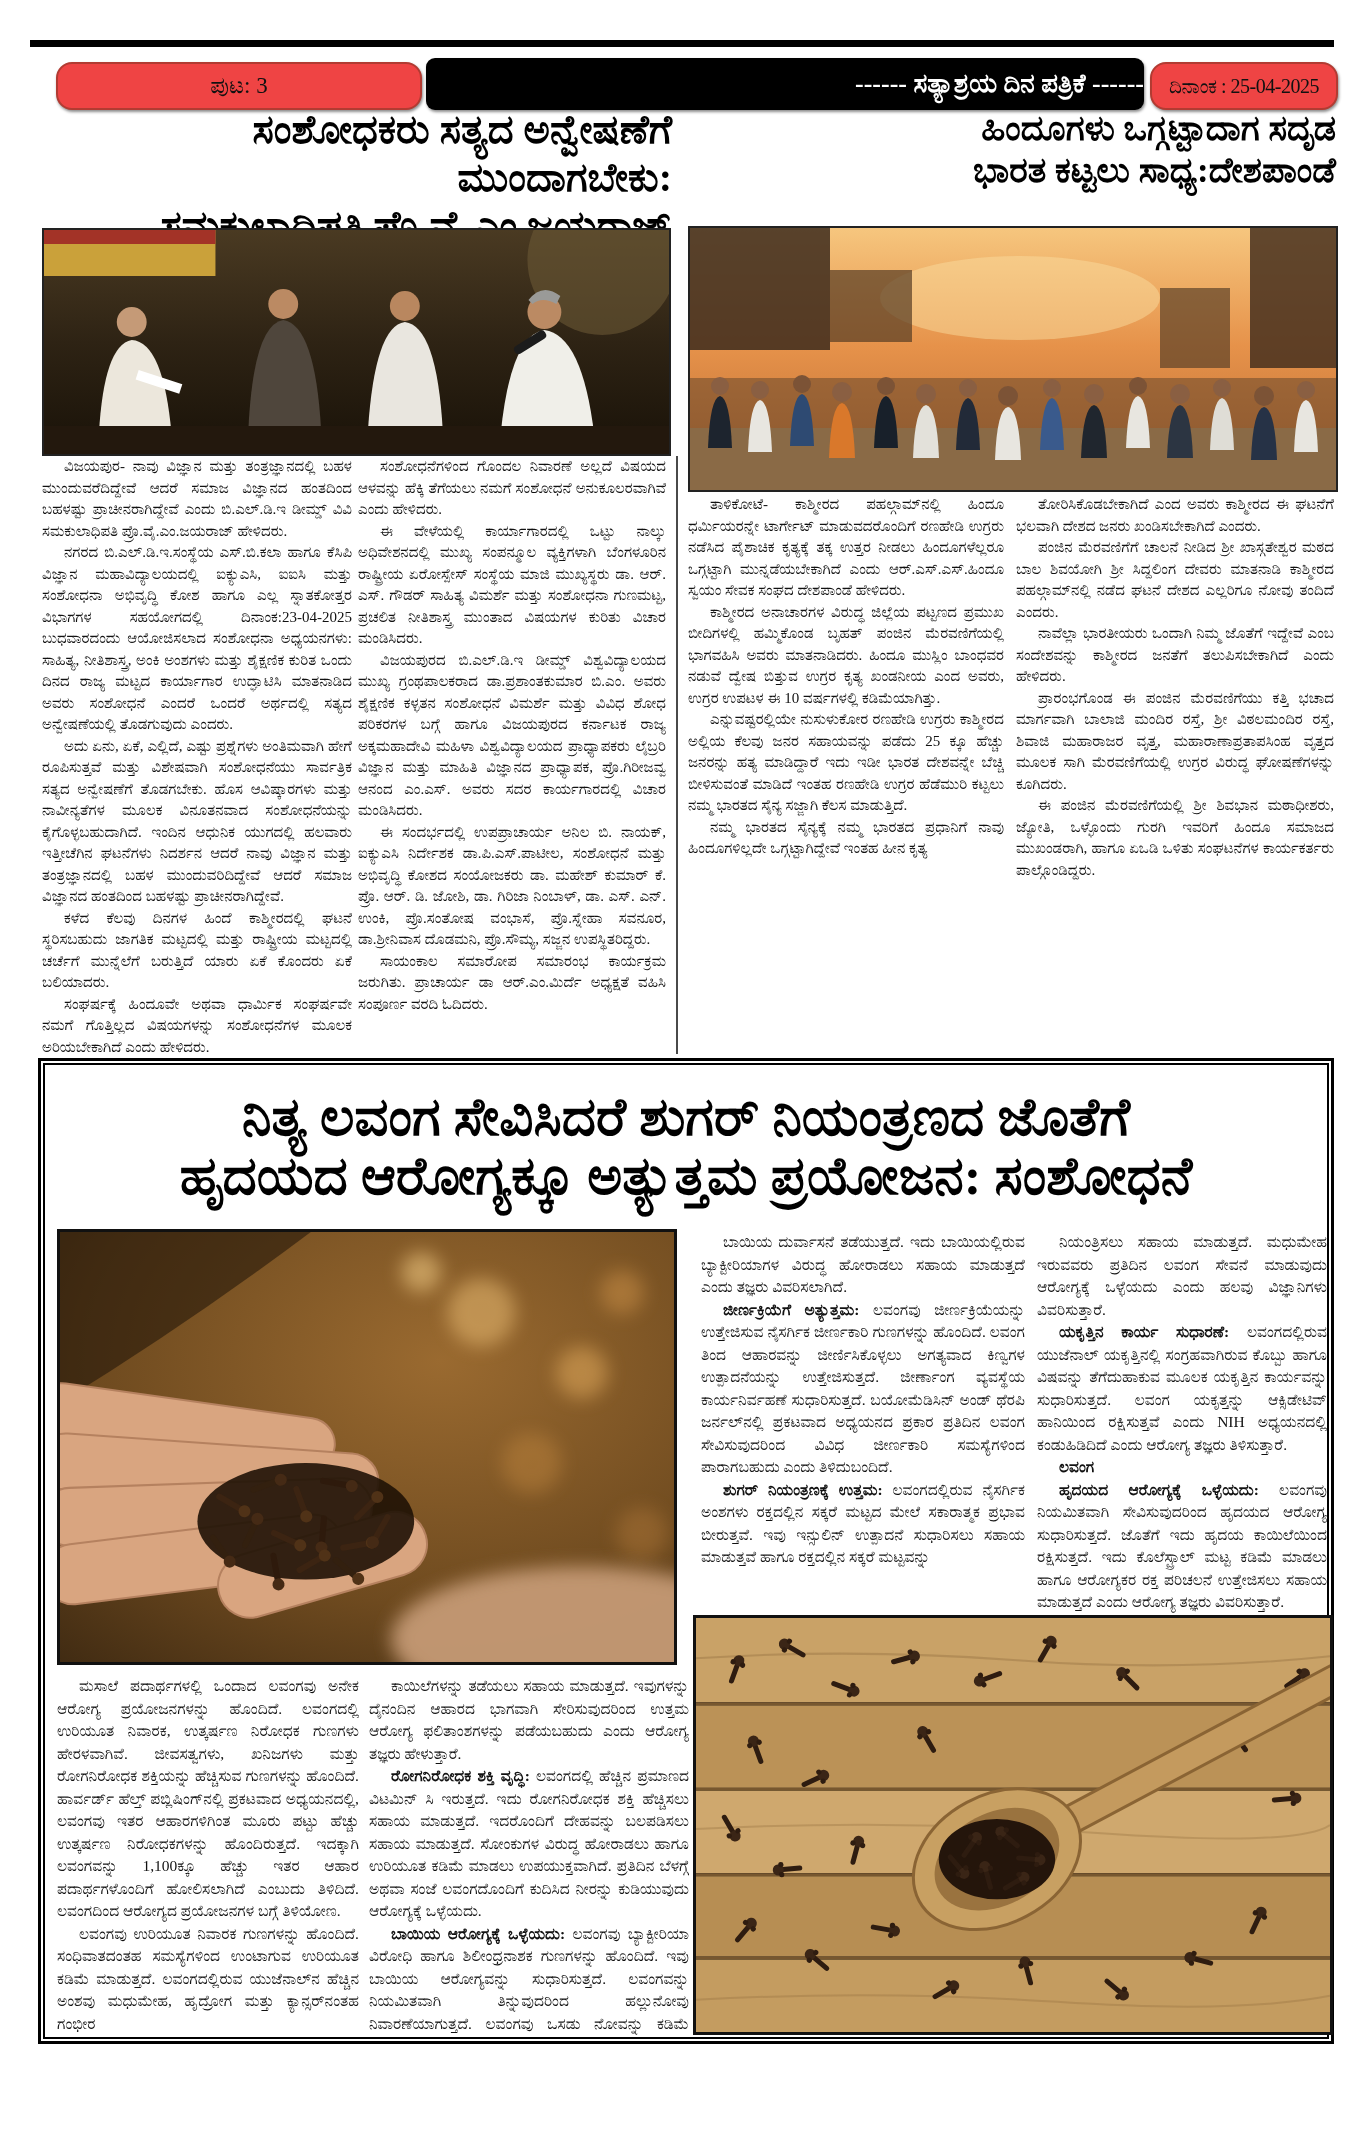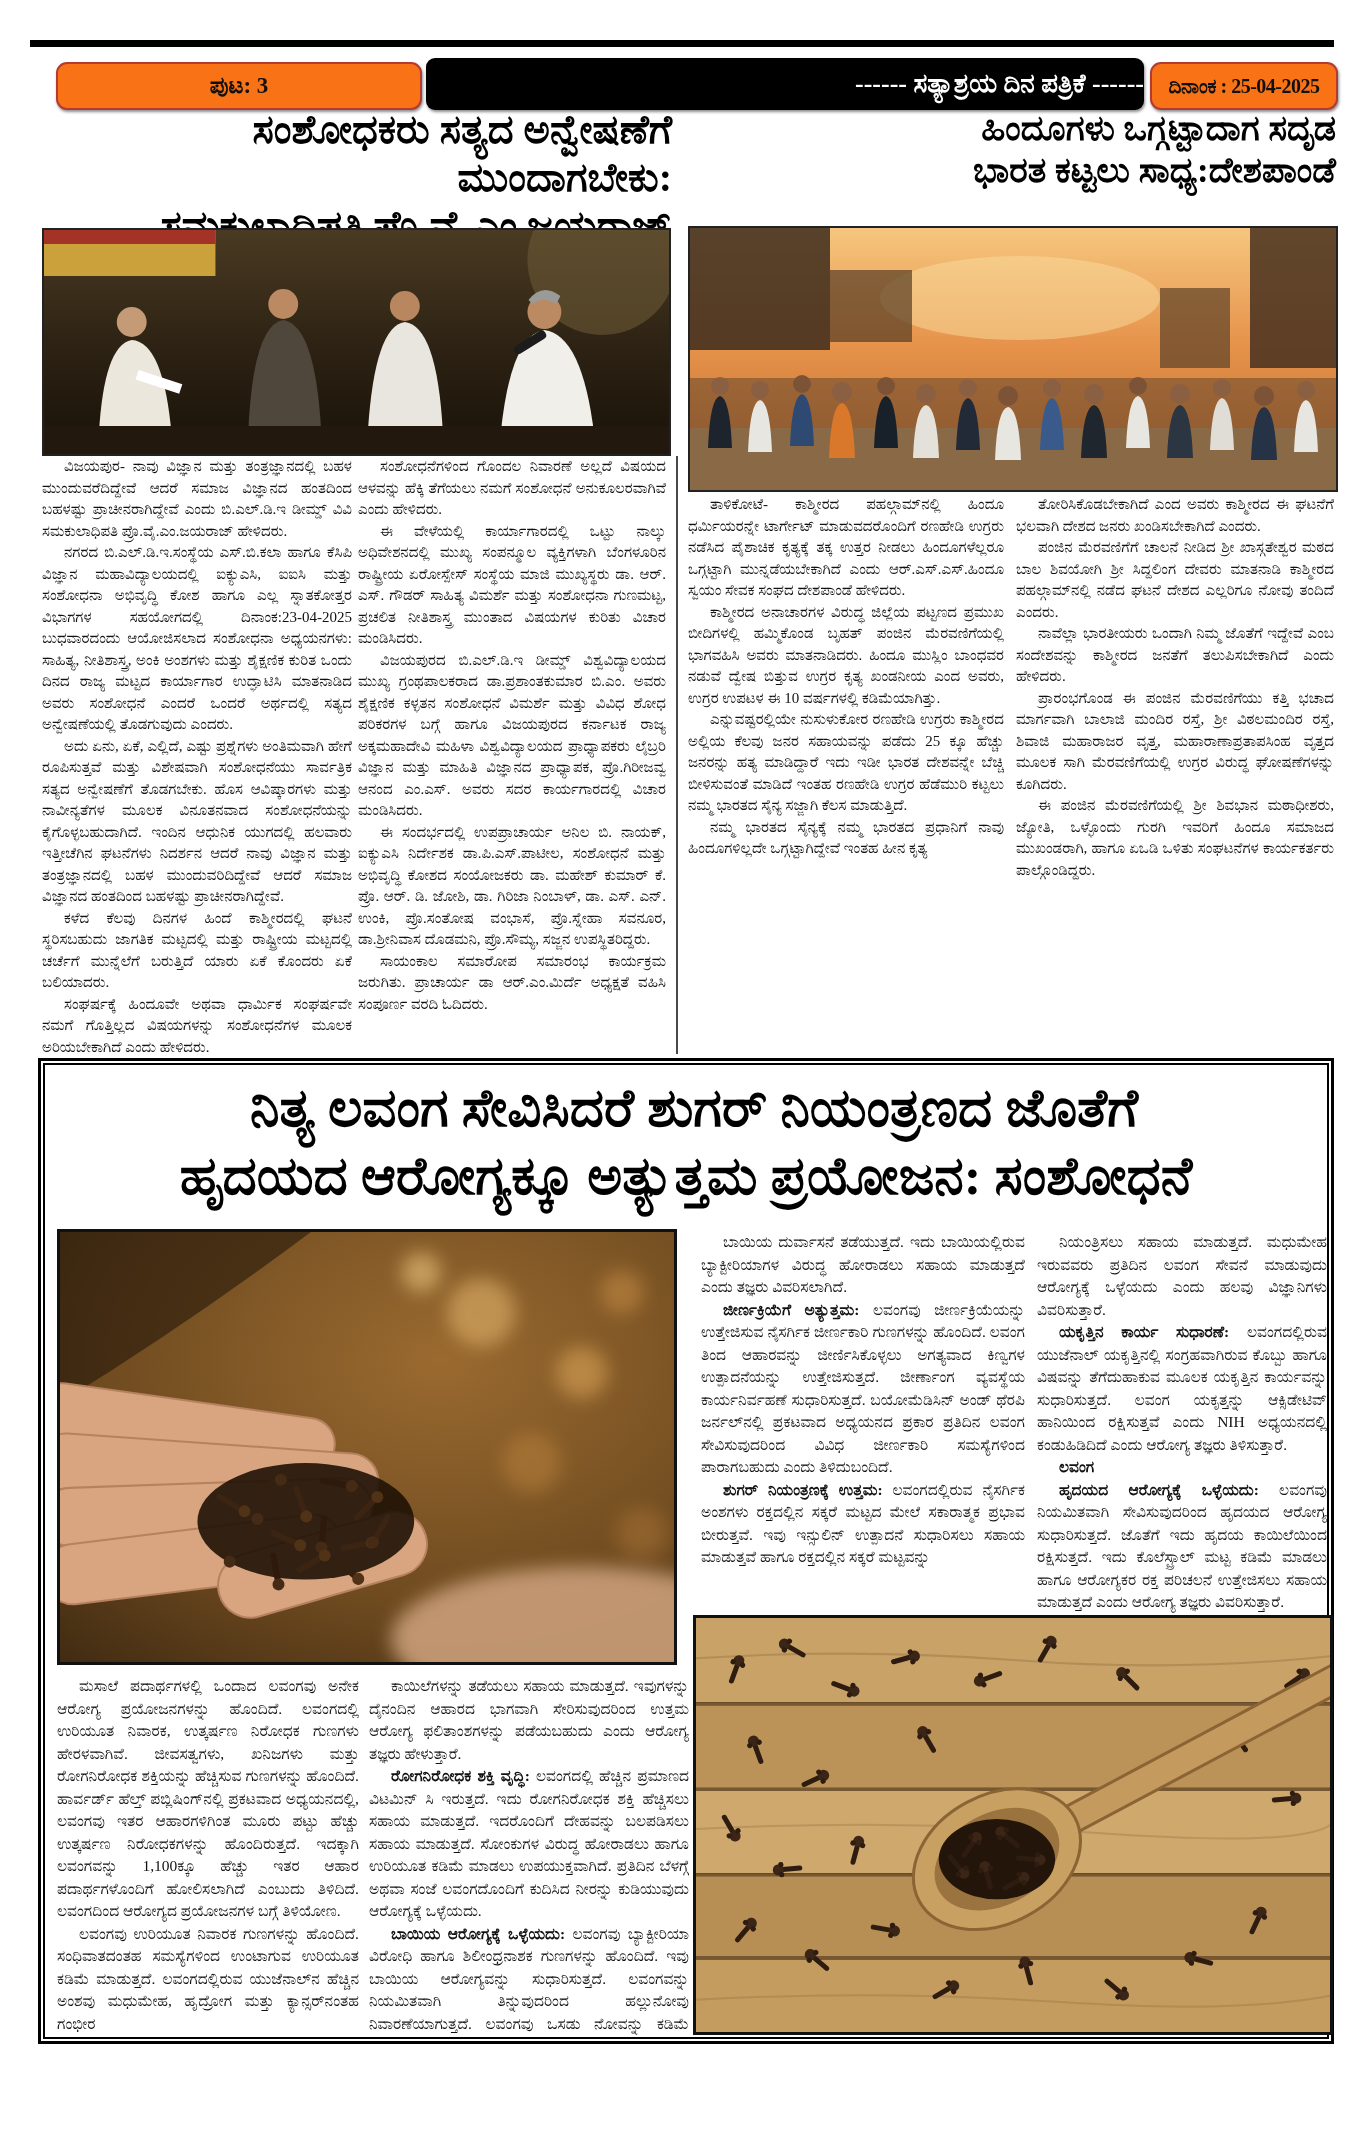--- a/index.html
+++ b/index.html
@@ -1,41 +1,41 @@
 <!DOCTYPE html>
 <html lang="kn"><head>
 <meta charset="utf-8">
 <style>
   html,body{margin:0;padding:0;background:#888;}
   .page{position:relative;width:1360px;height:2150px;background:#ffffff;margin:0 auto;
         font-family:"Liberation Serif","DejaVu Serif",serif;color:#111;overflow:hidden;}
   .topbar{position:absolute;left:30px;top:40px;width:1304px;height:7px;background:#000;}
-  .hbox{position:absolute;top:62px;height:44px;background:#f97316;border:2px solid #b23b32;
-        border-radius:11px;display:flex;align-items:center;justify-content:center;
-        font-weight:bold;box-shadow:1px 2px 3px rgba(0,0,0,.45);}
+  .hbox{position:absolute;top:62px;height:44px;background:#ef4444;border:2px solid #b23b32;
+        border-radius:16px;display:flex;align-items:center;justify-content:center;
+        font-weight:normal;box-shadow:1px 2px 3px rgba(0,0,0,.45);}
   .hbox-page{left:56px;width:362px;font-size:23px;}
   .hbox-date{left:1150px;width:184px;font-size:20px;letter-spacing:-.5px;}
   .hbox-center{position:absolute;left:426px;top:58px;width:718px;height:52px;background:#000;
         color:#fff;border-radius:9px;display:flex;align-items:center;justify-content:flex-end;
         font-weight:bold;font-size:26px;box-shadow:1px 2px 3px rgba(0,0,0,.45);}
   .headline{position:absolute;text-align:right;font-weight:bold;line-height:1.2;color:#000;}
   .hl-left{left:34px;top:106px;width:638px;font-size:40px;}
   .hl-right{left:680px;top:108px;width:656px;font-size:35px;}
   .photo{position:absolute;border:2px solid #222;overflow:hidden;background:#000;}
   .photo svg{display:block;}
   .vdivider{position:absolute;left:676px;top:456px;width:2px;height:598px;background:#4a4a4a;}
   .col{position:absolute;text-align:justify;font-size:15px;line-height:21.5px;overflow:hidden;}
   .para{margin:0;text-indent:22px;}
   .para b{font-weight:bold;}
   .banner-box{position:absolute;left:38px;top:1058px;width:1296px;height:986px;
         border:3px solid #000;padding:2px;box-sizing:border-box;}
   .banner-inner{position:relative;width:100%;height:100%;border:2px solid #000;box-sizing:border-box;}
   .banner-hl{position:absolute;left:0;width:100%;text-align:center;font-weight:bold;
         font-size:53px;line-height:1.1;color:#000;}
-  .banner-hl.l1{top:14px;margin-left:8px;}
+  .banner-hl.l1{top:23px;}
   .banner-hl.l2{top:82px;}
   .bcol{font-size:15.5px;line-height:22.5px;}
   .photo-inner{border:3px solid #111;}
 </style>
 </head>
 <body>
 
 <div class="page">
 
   <div class="topbar"></div>

